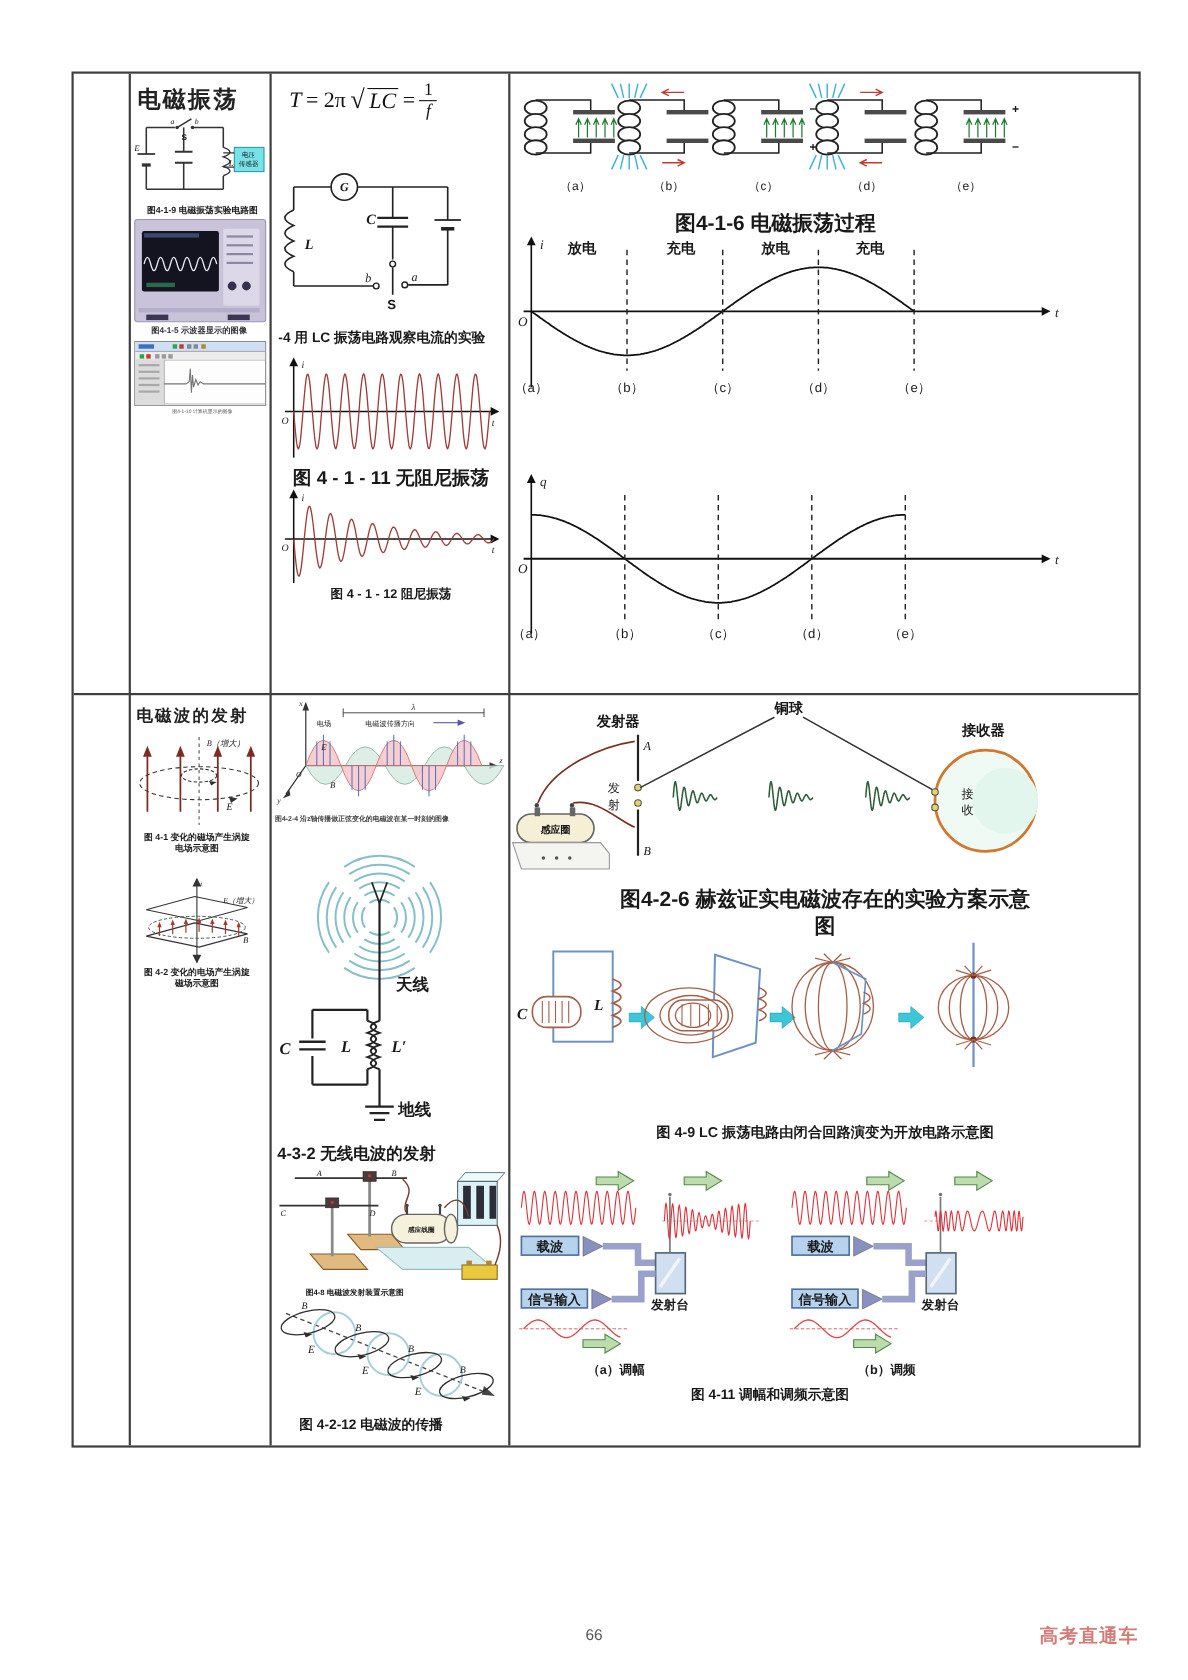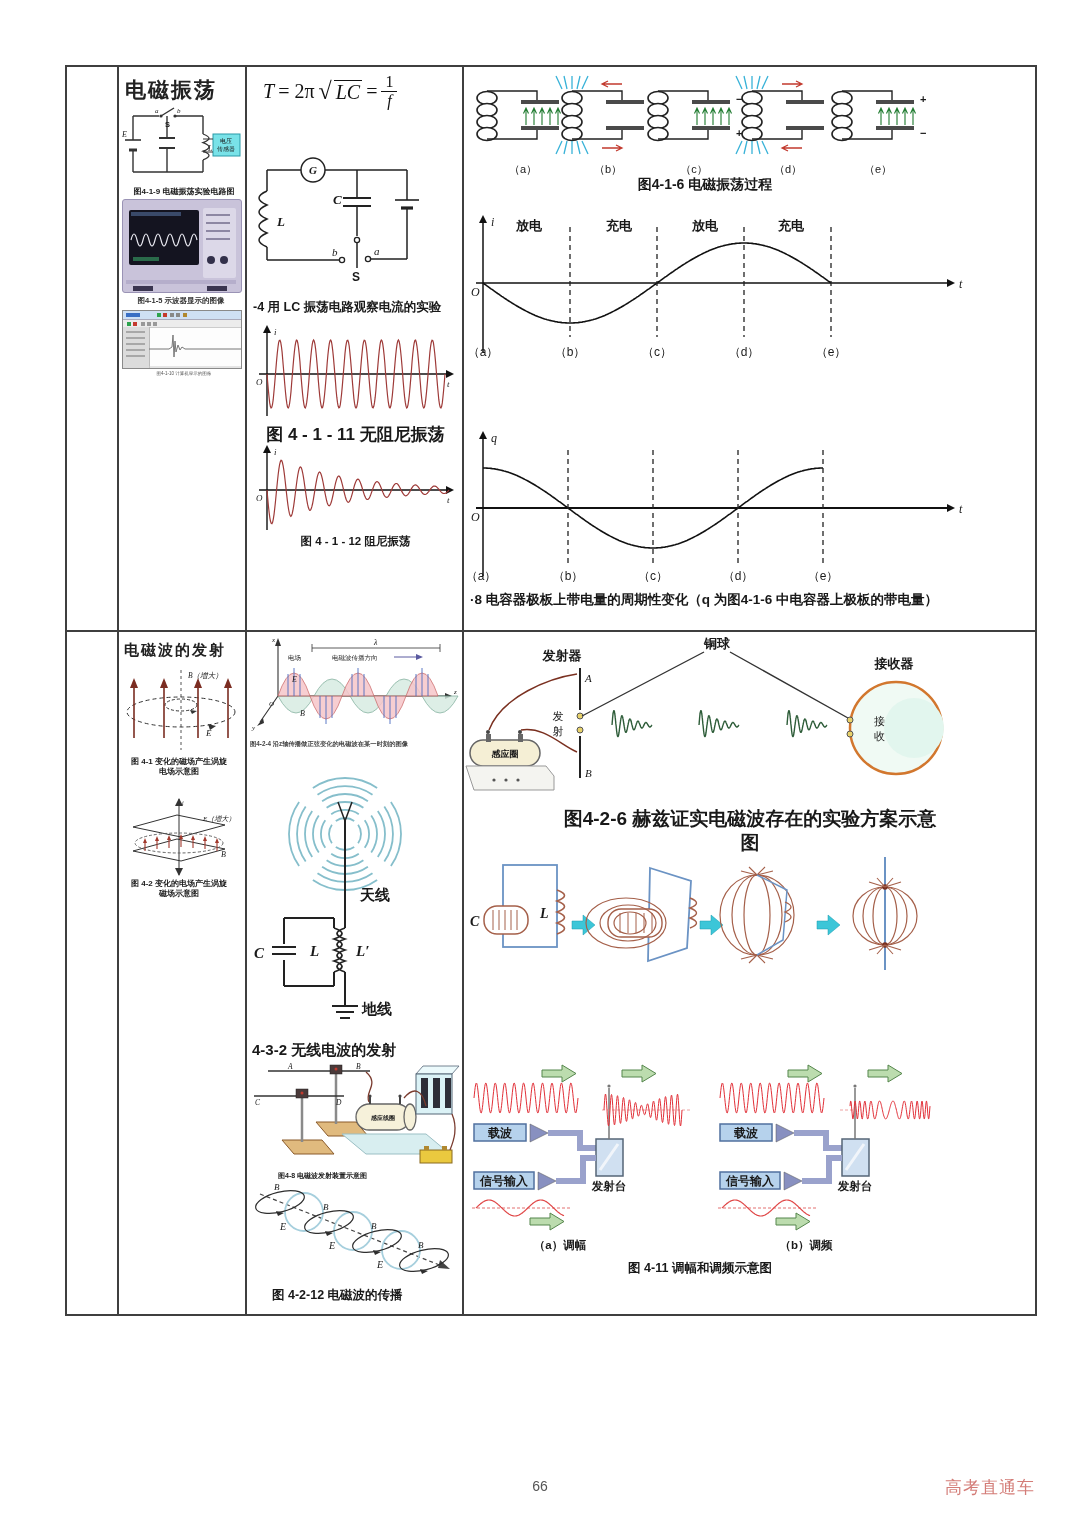--- a/index.html
+++ b/index.html
@@ -34,21 +34,21 @@
   .scope .foot{position:absolute;top:86px;width:20px;height:5px;background:#3a3550;}
   
   .soft{position:absolute;background:#fdfdfd;border:1px solid #8a8a8a;}
   .soft .tbar{position:absolute;left:0;top:0;right:0;height:8px;background:#cfe0f4;border-bottom:1px solid #aab;}
   .soft .tbar i{position:absolute;top:2px;width:4px;height:4px;}
   .soft .toolrow{position:absolute;left:0;top:9px;right:0;height:7px;background:#ececec;border-bottom:1px solid #ccc;}
   .soft .toolrow i{position:absolute;top:2px;width:4px;height:4px;}
   .soft .side{position:absolute;left:0;top:16px;bottom:0;width:26px;background:#dcdcdc;border-right:1px solid #bbb;}
   .soft .sline{position:absolute;left:3px;width:19px;height:2px;background:#a8a8a8;}
   .footer-num{position:absolute;color:#555;font-size:14px;}
-  .watermark{position:absolute;color:rgba(196,80,74,0.75);font-size:17px;font-weight:normal;letter-spacing:1px;}
+  .watermark{position:absolute;color:rgba(196,80,74,0.75);font-size:17px;font-weight:bold;letter-spacing:1px;}
 </style>
 </head>
 <body>
 
 <div id="page">
 
   <div id="grid">
     <div class="vline" style="left:50px"></div>
     <div class="vline" style="left:178px"></div>
     <div class="vline" style="left:395px"></div>
@@ -275,21 +275,21 @@
         <path d="M413,49 V33 M410.5,37.5 L413,32 L415.5,37.5" stroke="#1e7a2e" stroke-width="1.1" fill="none"></path>
         <path d="M421,49 V33 M418.5,37.5 L421,32 L423.5,37.5" stroke="#1e7a2e" stroke-width="1.1" fill="none"></path>
         <path d="M429,49 V33 M426.5,37.5 L429,32 L431.5,37.5" stroke="#1e7a2e" stroke-width="1.1" fill="none"></path>
         <path d="M437,49 V33 M434.5,37.5 L437,32 L439.5,37.5" stroke="#1e7a2e" stroke-width="1.1" fill="none"></path>
         <path d="M445,49 V33 M442.5,37.5 L445,32 L447.5,37.5" stroke="#1e7a2e" stroke-width="1.1" fill="none"></path>
         <text x="452" y="27" font-size="11" font-weight="bold">+</text>
         <text x="452" y="61" font-size="11" font-weight="bold">−</text>
         <text x="410" y="97" font-size="11" text-anchor="middle">（e）</text>
       </g>
     </svg>
-  <div class="cap center" style="left:560px;top:176px;width:290px;font-size:14px">图4-1-6  电磁振荡过程</div>
+  <div class="cap center" style="left:560px;top:192px;width:290px;font-size:19px">图4-1-6  电磁振荡过程</div>
 
   <svg style="left:468px;top:212px" width="560" height="152" viewBox="0 0 560 152">
     <text x="48" y="18" font-size="13" font-weight="bold">放电</text>
     <text x="138" y="18" font-size="13" font-weight="bold">充电</text>
     <text x="224" y="18" font-size="13" font-weight="bold">放电</text>
     <text x="310" y="18" font-size="13" font-weight="bold">充电</text>
     <path d="M15,140 V8" stroke="#111" stroke-width="1.5"></path>
       <polygon points="11,11 15,3 19,11" fill="#111"></polygon>
     <path d="M8,71 H482" stroke="#111" stroke-width="1.5"></path>
       <polygon points="479,67 487,71 479,75" fill="#111"></polygon>
@@ -314,21 +314,20 @@
     <text x="3" y="93" class="ser" font-size="12">O</text>
     <text x="491" y="85" class="ser" font-size="12">t</text>
     <path stroke="#111" stroke-width="1.6" fill="none" d="M15.0,40.0L16.3,40.0L17.6,40.0L18.9,40.1L20.2,40.2L21.5,40.3L22.8,40.4L24.2,40.6L25.5,40.7L26.8,40.9L28.1,41.2L29.4,41.4L30.7,41.7L32.0,42.0L33.3,42.3L34.6,42.6L35.9,43.0L37.2,43.3L38.5,43.7L39.8,44.1L41.2,44.6L42.5,45.0L43.8,45.5L45.1,46.0L46.4,46.5L47.7,47.1L49.0,47.6L50.3,48.2L51.6,48.8L52.9,49.4L54.2,50.1L55.5,50.7L56.8,51.4L58.2,52.1L59.5,52.8L60.8,53.5L62.1,54.2L63.4,55.0L64.7,55.7L66.0,56.5L67.3,57.3L68.6,58.1L69.9,58.9L71.2,59.7L72.5,60.6L73.8,61.4L75.2,62.3L76.5,63.1L77.8,64.0L79.1,64.9L80.4,65.8L81.7,66.7L83.0,67.6L84.3,68.6L85.6,69.5L86.9,70.4L88.2,71.4L89.5,72.3L90.8,73.3L92.2,74.2L93.5,75.2L94.8,76.1L96.1,77.1L97.4,78.1L98.7,79.0L100.0,80.0L101.3,81.0L102.6,81.9L103.9,82.9L105.2,83.9L106.5,84.8L107.8,85.8L109.2,86.7L110.5,87.7L111.8,88.6L113.1,89.6L114.4,90.5L115.7,91.4L117.0,92.4L118.3,93.3L119.6,94.2L120.9,95.1L122.2,96.0L123.5,96.9L124.8,97.7L126.2,98.6L127.5,99.4L128.8,100.3L130.1,101.1L131.4,101.9L132.7,102.7L134.0,103.5L135.3,104.3L136.6,105.0L137.9,105.8L139.2,106.5L140.5,107.2L141.8,107.9L143.2,108.6L144.5,109.3L145.8,109.9L147.1,110.6L148.4,111.2L149.7,111.8L151.0,112.4L152.3,112.9L153.6,113.5L154.9,114.0L156.2,114.5L157.5,115.0L158.8,115.4L160.2,115.9L161.5,116.3L162.8,116.7L164.1,117.0L165.4,117.4L166.7,117.7L168.0,118.0L169.3,118.3L170.6,118.6L171.9,118.8L173.2,119.1L174.5,119.3L175.8,119.4L177.2,119.6L178.5,119.7L179.8,119.8L181.1,119.9L182.4,120.0L183.7,120.0L185.0,120.0L186.3,120.0L187.6,120.0L188.9,119.9L190.2,119.8L191.5,119.7L192.8,119.6L194.2,119.4L195.5,119.3L196.8,119.1L198.1,118.8L199.4,118.6L200.7,118.3L202.0,118.0L203.3,117.7L204.6,117.4L205.9,117.0L207.2,116.7L208.5,116.3L209.8,115.9L211.2,115.4L212.5,115.0L213.8,114.5L215.1,114.0L216.4,113.5L217.7,112.9L219.0,112.4L220.3,111.8L221.6,111.2L222.9,110.6L224.2,109.9L225.5,109.3L226.8,108.6L228.2,107.9L229.5,107.2L230.8,106.5L232.1,105.8L233.4,105.0L234.7,104.3L236.0,103.5L237.3,102.7L238.6,101.9L239.9,101.1L241.2,100.3L242.5,99.4L243.8,98.6L245.2,97.7L246.5,96.9L247.8,96.0L249.1,95.1L250.4,94.2L251.7,93.3L253.0,92.4L254.3,91.4L255.6,90.5L256.9,89.6L258.2,88.6L259.5,87.7L260.8,86.7L262.2,85.8L263.5,84.8L264.8,83.9L266.1,82.9L267.4,81.9L268.7,81.0L270.0,80.0L271.3,79.0L272.6,78.1L273.9,77.1L275.2,76.1L276.5,75.2L277.8,74.2L279.2,73.3L280.5,72.3L281.8,71.4L283.1,70.4L284.4,69.5L285.7,68.6L287.0,67.6L288.3,66.7L289.6,65.8L290.9,64.9L292.2,64.0L293.5,63.1L294.8,62.3L296.2,61.4L297.5,60.6L298.8,59.7L300.1,58.9L301.4,58.1L302.7,57.3L304.0,56.5L305.3,55.7L306.6,55.0L307.9,54.2L309.2,53.5L310.5,52.8L311.8,52.1L313.2,51.4L314.5,50.7L315.8,50.1L317.1,49.4L318.4,48.8L319.7,48.2L321.0,47.6L322.3,47.1L323.6,46.5L324.9,46.0L326.2,45.5L327.5,45.0L328.8,44.6L330.2,44.1L331.5,43.7L332.8,43.3L334.1,43.0L335.4,42.6L336.7,42.3L338.0,42.0L339.3,41.7L340.6,41.4L341.9,41.2L343.2,40.9L344.5,40.7L345.8,40.6L347.2,40.4L348.5,40.3L349.8,40.2L351.1,40.1L352.4,40.0L353.7,40.0L355.0,40.0"></path>
     <path d="M100,22 V138 M185,22 V138 M270,22 V138 M355,22 V138" stroke="#222" stroke-width="1.3" stroke-dasharray="5,4" fill="none"></path>
     <text x="13" y="152" font-size="12" text-anchor="middle">（a）</text>
     <text x="100" y="152" font-size="12" text-anchor="middle">（b）</text>
     <text x="185" y="152" font-size="12" text-anchor="middle">（c）</text>
     <text x="270" y="152" font-size="12" text-anchor="middle">（d）</text>
     <text x="355" y="152" font-size="12" text-anchor="middle">（e）</text>
   </svg>
-  <div class="cap" style="left:470px;top:592px;width:562px;font-size:13.5px">·8  电容器极板上带电量的周期性变化（q 为图4-1-6 中电容器上极板的带电量）</div>
 
   <div class="title-cn" style="left:124px;top:641px;font-size:15px">电磁波的发射</div>
 
   <svg style="left:120px;top:666px" width="122" height="88" viewBox="0 0 122 88">
     <path d="M61,4 V84" stroke="#555" stroke-width="1" stroke-dasharray="3,3"></path>
     <ellipse cx="61" cy="46" rx="54" ry="15" fill="none" stroke="#333" stroke-width="1" stroke-dasharray="4,3"></ellipse>
     <ellipse cx="61" cy="39" rx="16" ry="6" fill="none" stroke="#333" stroke-width="1" stroke-dasharray="3,2"></ellipse>
     <polygon points="88,58 96,60 90,64" fill="#333"></polygon>
       <polygon points="70,44 77,45 72,48" fill="#333"></polygon>
     <path d="M14,72 V20 M44,72 V20 M78,72 V20 M108,72 V20" stroke="#7b2d22" stroke-width="1.6"></path>
@@ -595,20 +594,21 @@
       <ellipse cx="423" cy="74" rx="12" ry="29"></ellipse>
         <ellipse cx="423" cy="74" rx="22" ry="29"></ellipse>
         <ellipse cx="423" cy="74" rx="32" ry="29"></ellipse>
     </g>
     <circle cx="423" cy="45" r="2.8" fill="#7a3020"></circle>
       <circle cx="423" cy="103" r="2.8" fill="#7a3020"></circle>
     <g stroke="#a5604a" stroke-width="1.1">
       <path d="M415,36 L423,45 M431,36 L423,45 M407,40 L423,45 M439,40 L423,45 M415,112 L423,103 M431,112 L423,103 M407,108 L423,103 M439,108 L423,103"></path>
     </g>
   </svg>
+  <div class="cap center" style="left:540px;top:1022px;width:420px;font-size:13px">图 4-9   LC 振荡电路由闭合回路演变为开放电路示意图</div>
 
   <svg style="left:462px;top:1058px" width="570" height="204" viewBox="0 0 570 204">
 
     <path stroke="#e23038" stroke-width="1" fill="none" d="M12.0,40.0L12.4,36.1L12.8,32.4L13.2,29.3L13.6,26.9L14.0,25.4L14.4,25.0L14.8,25.6L15.2,27.3L15.6,29.8L16.0,33.0L16.4,36.8L16.8,40.7L17.2,44.6L17.6,48.2L18.0,51.2L18.4,53.4L18.8,54.7L19.2,55.0L19.6,54.1L20.0,52.3L20.4,49.7L20.8,46.3L21.2,42.5L21.6,38.6L22.0,34.7L22.4,31.2L22.8,28.3L23.2,26.2L23.6,25.2L24.0,25.1L24.4,26.1L24.8,28.1L25.2,30.9L25.6,34.3L26.0,38.2L26.4,42.2L26.8,46.0L27.2,49.4L27.6,52.1L28.0,54.0L28.4,54.9L28.8,54.8L29.2,53.6L29.6,51.5L30.0,48.5L30.4,45.0L30.8,41.1L31.2,37.1L31.6,33.4L32.0,30.1L32.4,27.5L32.8,25.7L33.2,25.0L33.6,25.4L34.0,26.7L34.4,29.0L34.8,32.1L35.2,35.7L35.6,39.6L36.0,43.6L36.4,47.3L36.8,50.5L37.2,52.9L37.6,54.5L38.0,55.0L38.4,54.5L38.8,52.9L39.2,50.5L39.6,47.3L40.0,43.6L40.4,39.6L40.8,35.7L41.2,32.1L41.6,29.0L42.0,26.7L42.4,25.4L42.8,25.0L43.2,25.7L43.6,27.5L44.0,30.1L44.4,33.4L44.8,37.1L45.2,41.1L45.6,45.0L46.0,48.5L46.4,51.5L46.8,53.6L47.2,54.8L47.6,54.9L48.0,54.0L48.4,52.1L48.8,49.4L49.2,46.0L49.6,42.2L50.0,38.2L50.4,34.3L50.8,30.9L51.2,28.1L51.6,26.1L52.0,25.1L52.4,25.2L52.8,26.2L53.2,28.3L53.6,31.2L54.0,34.7L54.4,38.6L54.8,42.5L55.2,46.3L55.6,49.7L56.0,52.3L56.4,54.1L56.8,55.0L57.2,54.7L57.6,53.4L58.0,51.2L58.4,48.2L58.8,44.6L59.2,40.7L59.6,36.8L60.0,33.0L60.4,29.8L60.8,27.3L61.2,25.6L61.6,25.0L62.0,25.4L62.4,26.9L62.8,29.3L63.2,32.4L63.6,36.1L64.0,40.0L64.4,43.9L64.8,47.6L65.2,50.7L65.6,53.1L66.0,54.6L66.4,55.0L66.8,54.4L67.2,52.7L67.6,50.2L68.0,47.0L68.4,43.2L68.8,39.3L69.2,35.4L69.6,31.8L70.0,28.8L70.4,26.6L70.8,25.3L71.2,25.0L71.6,25.9L72.0,27.7L72.4,30.3L72.8,33.7L73.2,37.5L73.6,41.4L74.0,45.3L74.4,48.8L74.8,51.7L75.2,53.8L75.6,54.8L76.0,54.9L76.4,53.9L76.8,51.9L77.2,49.1L77.6,45.7L78.0,41.8L78.4,37.8L78.8,34.0L79.2,30.6L79.6,27.9L80.0,26.0L80.4,25.1L80.8,25.2L81.2,26.4L81.6,28.5L82.0,31.5L82.4,35.0L82.8,38.9L83.2,42.9L83.6,46.6L84.0,49.9L84.4,52.5L84.8,54.3L85.2,55.0L85.6,54.6L86.0,53.3L86.4,51.0L86.8,47.9L87.2,44.3L87.6,40.4L88.0,36.4L88.4,32.7L88.8,29.5L89.2,27.1L89.6,25.5L90.0,25.0L90.4,25.5L90.8,27.1L91.2,29.5L91.6,32.7L92.0,36.4L92.4,40.4L92.8,44.3L93.2,47.9L93.6,51.0L94.0,53.3L94.4,54.6L94.8,55.0L95.2,54.3L95.6,52.5L96.0,49.9L96.4,46.6L96.8,42.9L97.2,38.9L97.6,35.0L98.0,31.5L98.4,28.5L98.8,26.4L99.2,25.2L99.6,25.1L100.0,26.0L100.4,27.9L100.8,30.6L101.2,34.0L101.6,37.8L102.0,41.8L102.4,45.7L102.8,49.1L103.2,51.9L103.6,53.9L104.0,54.9L104.4,54.8L104.8,53.8L105.2,51.7L105.6,48.8L106.0,45.3L106.4,41.4L106.8,37.5L107.2,33.7L107.6,30.3L108.0,27.7L108.4,25.9L108.8,25.0L109.2,25.3L109.6,26.6L110.0,28.8L110.4,31.8L110.8,35.4L111.2,39.3L111.6,43.2L112.0,47.0L112.4,50.2L112.8,52.7L113.2,54.4L113.6,55.0L114.0,54.6L114.4,53.1L114.8,50.7L115.2,47.6L115.6,43.9L116.0,40.0"></path>
     <path d="M80,12 H100 V7 L114,15.5 L100,24 V19 H80 Z" fill="#bcdcae" stroke="#55864c" stroke-width="1"></path>
     <path d="M160,12 H180 V7 L194,15.5 L180,24 V19 H160 Z" fill="#bcdcae" stroke="#55864c" stroke-width="1"></path>
     <rect x="12" y="66" width="52" height="17" fill="#b6d2ec" stroke="#50709f" stroke-width="1.5"></rect>
     <text x="38" y="79" font-size="12" font-weight="bold" text-anchor="middle" fill="#15335c">载波</text>
     <polygon points="68,66 68,84 86,75" fill="#8890c0" stroke="#555" stroke-width="0.5"></polygon>
     <path d="M86,75 H118 V90 H134" stroke="#9aa2cc" stroke-width="6" fill="none"></path>

